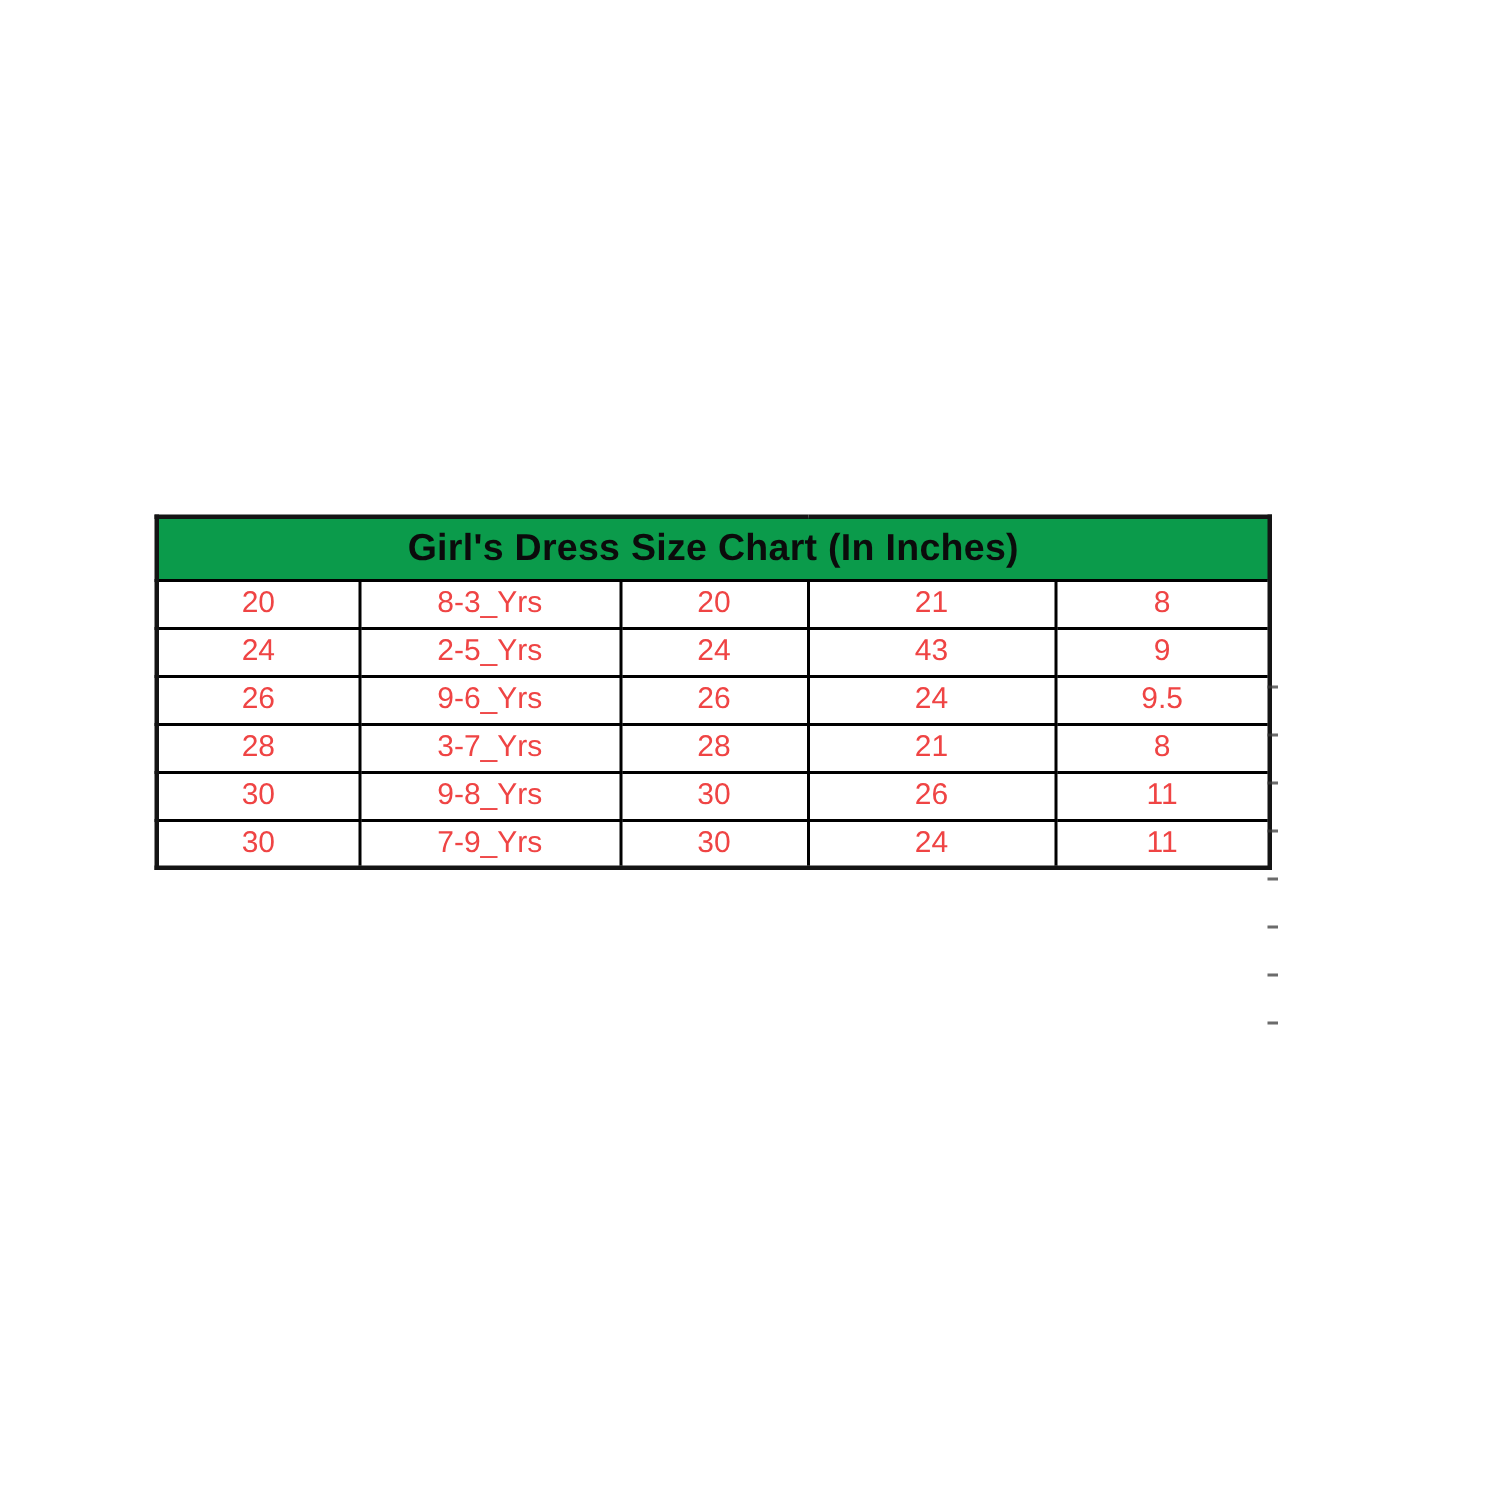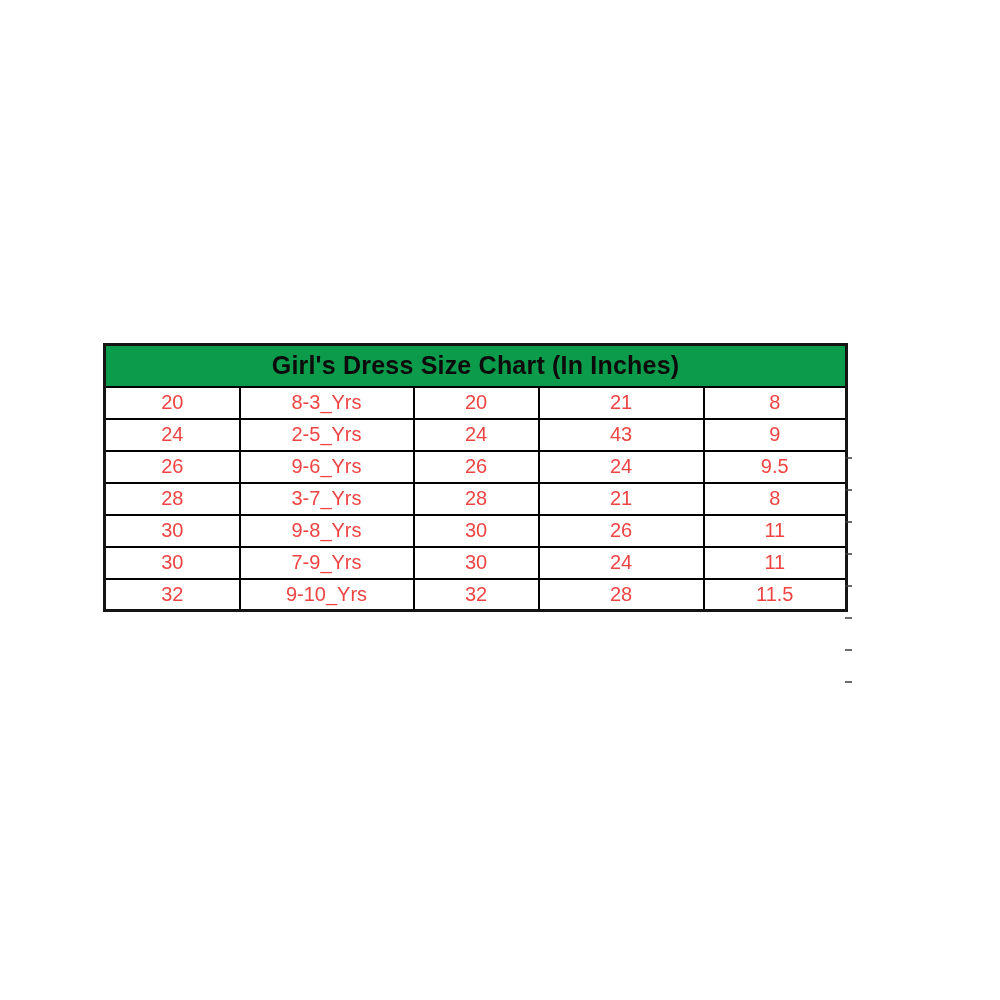--- a/index.html
+++ b/index.html
@@ -127,27 +127,20 @@
           <td>26</td>
           <td>11</td>
         </tr>
         <tr class="body-row">
           <td>30</td>
           <td>7-9_Yrs</td>
           <td>30</td>
           <td>24</td>
           <td>11</td>
         </tr>
-        <tr class="body-row">
-          <td>32</td>
-          <td>9-10_Yrs</td>
-          <td>32</td>
-          <td>28</td>
-          <td>11.5</td>
-        </tr>
       </tbody>
   </table>
 <div class="tick" style="left: 845px; top: 457px;"></div>
     <div class="tick" style="left: 845px; top: 489px;"></div>
     <div class="tick" style="left: 845px; top: 521px;"></div>
     <div class="tick" style="left: 845px; top: 553px;"></div>
     <div class="tick" style="left: 845px; top: 585px;"></div>
     <div class="tick" style="left: 845px; top: 617px;"></div>
     <div class="tick" style="left: 845px; top: 649px;"></div>
     <div class="tick" style="left: 845px; top: 681px;"></div>

